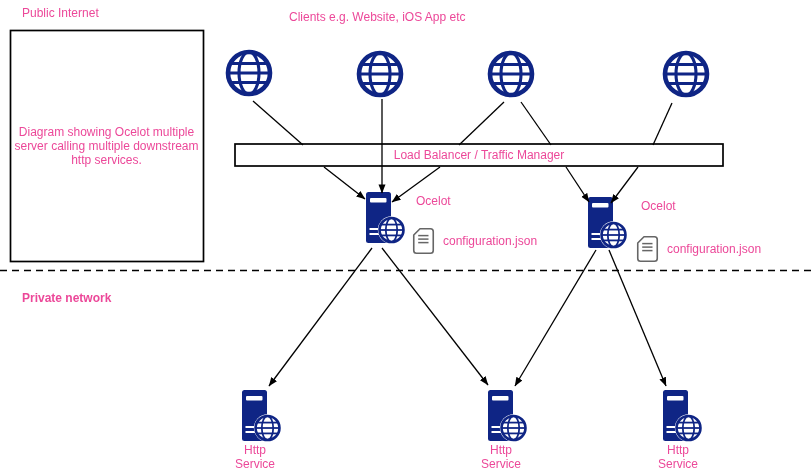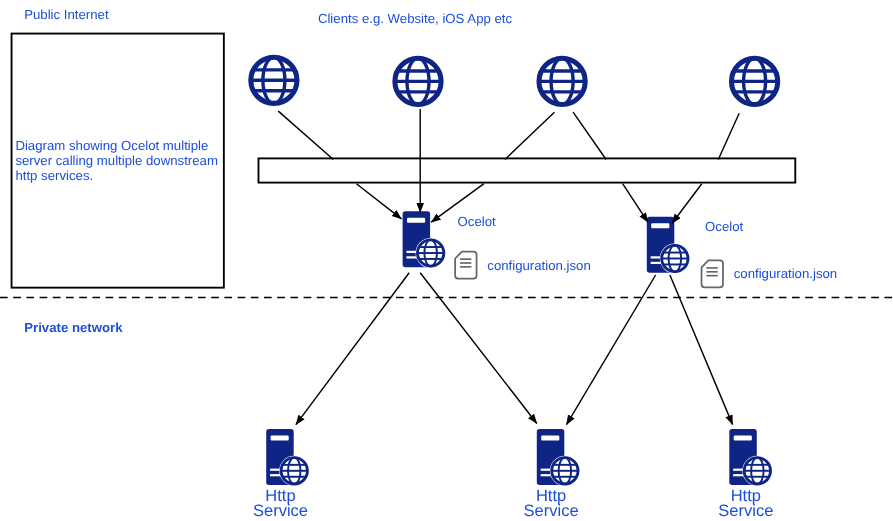--- a/index.html
+++ b/index.html
@@ -1,34 +1,34 @@
 <!DOCTYPE html>
 <html><head>
 <meta charset="utf-8">
 <style>
   html,body{margin:0;padding:0;background:#fff;}
   #canvas{
     position:relative;width:812px;height:474px;background:#ffffff;
     font-family:"Liberation Sans","DejaVu Sans",sans-serif;
-    color:#1d4ed8;overflow:hidden;
+    color:#ec4899;overflow:hidden;
   }
   #diagram-svg{position:absolute;left:0;top:0;}
   .lbl{position:absolute;font-size:12px;line-height:14px;white-space:nowrap;}
   .desc-box-text{
     position:absolute;left:10px;top:30px;width:193px;height:232px;
     display:flex;align-items:center;justify-content:center;
-    text-align:left;font-size:12px;line-height:14px;padding:0 4px;box-sizing:border-box;
+    text-align:center;font-size:12px;line-height:14px;padding:0 4px;box-sizing:border-box;
   }
   .lb-label{
     position:absolute;left:235px;top:144px;width:488px;height:22px;
     display:flex;align-items:center;justify-content:center;font-size:12px;
   }
   .svc-label{
     position:absolute;top:444px;width:120px;text-align:center;
-    font-size:15px;line-height:13.5px;
+    font-size:12px;line-height:13.5px;
   }
 </style>
 </head>
 <body>
 
 <div id="canvas">
 
   <svg id="diagram-svg" width="812" height="474" viewBox="0 0 812 474">
     <defs>
       <marker id="arrow" markerWidth="10" markerHeight="8" refX="8.6" refY="3.5" orient="auto" markerUnits="userSpaceOnUse">
@@ -97,20 +97,21 @@
       <line x1="596" y1="250" x2="515" y2="386" marker-end="url(#arrow)"></line>
       <line x1="609" y1="250" x2="666" y2="386" marker-end="url(#arrow)"></line>
     </g>
   </svg>
 
   <div class="lbl" style="left:22px;top:6px;">Public Internet</div>
   <div class="lbl" style="left:289px;top:10px;">Clients e.g. Website, iOS App etc</div>
 
   <div class="desc-box-text">Diagram showing Ocelot multiple server calling multiple downstream http services.</div>
 
+  <div class="lb-label">Load Balancer / Traffic Manager</div>
 
   <div class="lbl" style="left:416px;top:194px;">Ocelot</div>
   <div class="lbl" style="left:641px;top:199px;">Ocelot</div>
 
   <div class="lbl" style="left:443px;top:234px;">configuration.json</div>
   <div class="lbl" style="left:667px;top:242px;">configuration.json</div>
 
   <div class="lbl" style="left:22px;top:291px;font-weight:bold;">Private network</div>
 
   <div class="svc-label" style="left:195px;">

